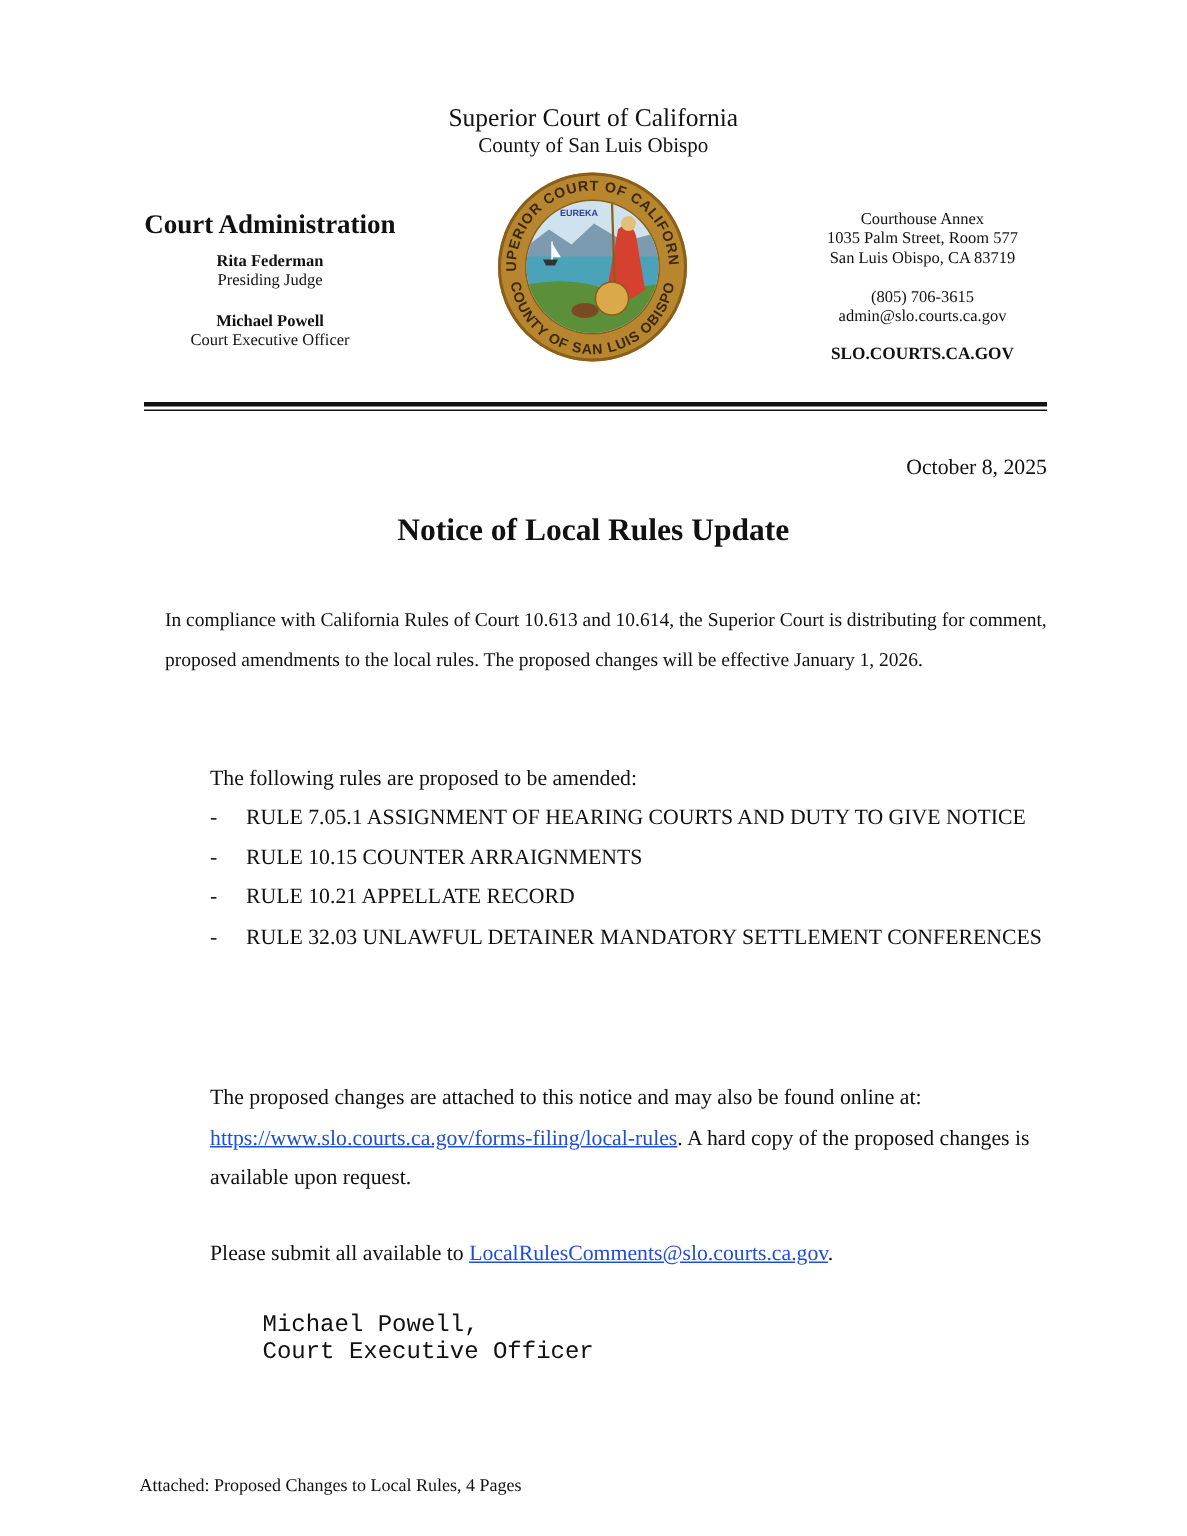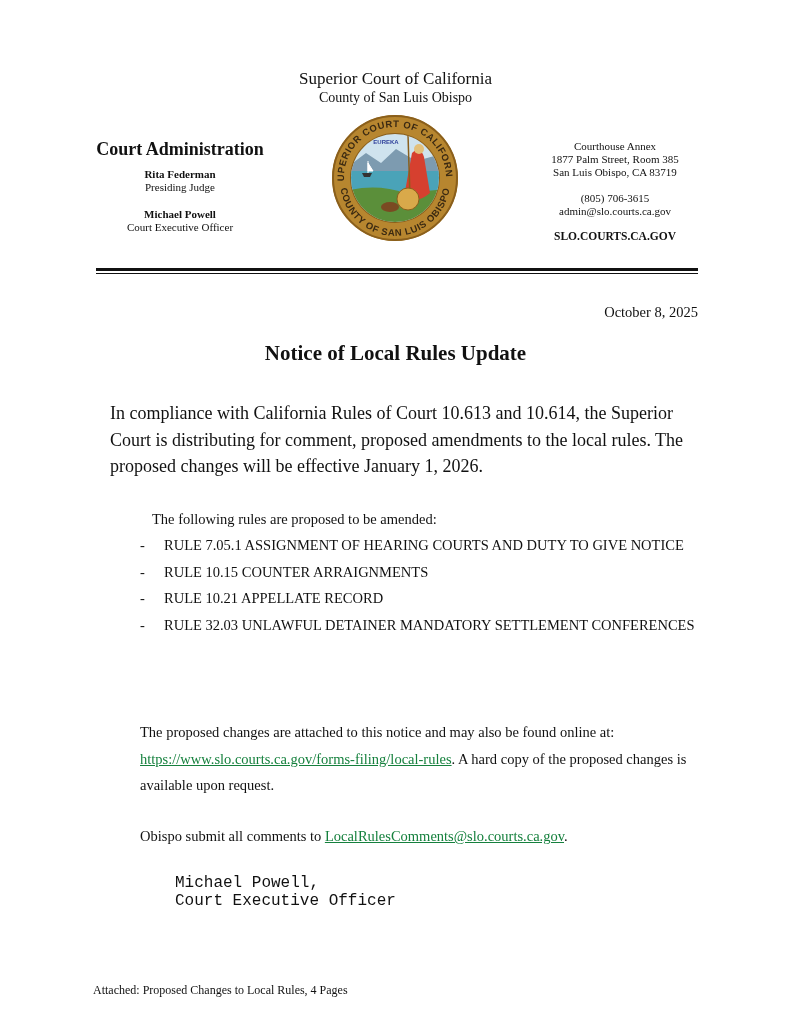--- a/index.html
+++ b/index.html
@@ -22,30 +22,30 @@
     .right-col .web { margin-top: 12px; font-size: 11.5px; font-weight: bold; }
 
     .seal { left: 316px; top: 113px; width: 158px; height: 130px; }
 
     .rule-top { left: 96px; width: 602px; top: 268px; height: 3px; background: #111; }
     .rule-bot { left: 96px; width: 602px; top: 273px; height: 1px; background: #111; }
 
     .date { left: 400px; width: 298px; top: 303px; text-align: right; font-size: 14.5px; line-height: 18px; }
     .doc-title { left: 0; width: 791px; top: 340px; text-align: center; font-size: 21px; font-weight: bold; line-height: 26px; }
 
-    .para1 { left: 110px; width: 595px; top: 400px; font-size: 18px; line-height: 26.5px; }
+    .para1 { left: 110px; width: 595px; top: 400px; font-size: 13px; line-height: 26.5px; }
 
-    .rules-intro { left: 152px; width: 560px; top: 506px; font-size: 14.5px; line-height: 26px; }
+    .rules-intro { left: 140px; width: 560px; top: 506px; font-size: 14.5px; line-height: 26px; }
     .rule-list { left: 140px; width: 560px; top: 532px; margin: 0; padding: 0; list-style: none; font-size: 14.5px; line-height: 26.5px; }
     .rule-list li { display: flex; }
     .rule-list .dash { width: 24px; flex: none; }
 
     .para2 { left: 140px; width: 560px; top: 719px; font-size: 14.5px; line-height: 26.5px; }
     .para3 { left: 140px; width: 560px; top: 826px; font-size: 14.5px; line-height: 20px; }
-    a.link { color: #15803d; }
+    a.link { color: #1d4ed8; }
 
     .sig { left: 175px; top: 874px; font-size: 16px; line-height: 18px; font-family: Liberation Mono, monospace; }
     .attached { left: 93px; top: 944px; font-size: 12px; line-height: 14px; margin-top: 39px; }
   </style>
 </head>
 <body>
 
 <div class="abs hdr-title">Superior Court of California</div>
 <div class="abs hdr-sub">County of San Luis Obispo</div>
 
@@ -87,21 +87,21 @@
     </text>
     <text font-family="Liberation Sans, sans-serif" font-weight="bold" font-size="9.5" fill="#3b2a12" letter-spacing="0.6">
       <textPath href="#arcBot" startOffset="50%" text-anchor="middle">COUNTY OF SAN LUIS OBISPO</textPath>
     </text>
     <text x="70" y="31" font-family="Liberation Sans, sans-serif" font-weight="bold" font-size="6" fill="#2e3f9a" text-anchor="middle">EUREKA</text>
   </svg>
 </div>
 
 <div class="abs right-col">
   <div>Courthouse Annex</div>
-  <div>1877 Palm Street, Room 385</div>
+  <div>1035 Palm Street, Room 577</div>
   <div>San Luis Obispo, CA 83719</div>
   <div class="spacer"></div>
   <div>(805) 706-3615</div>
   <div>admin@slo.courts.ca.gov</div>
   <div class="web">SLO.COURTS.CA.GOV</div>
 </div>
 
 <div class="abs rule-top"></div>
 <div class="abs rule-bot"></div>
 
@@ -125,20 +125,20 @@
       <span>RULE 10.21 APPELLATE RECORD</span>
     </li>
   <li>
       <span class="dash">-</span>
       <span>RULE 32.03 UNLAWFUL DETAINER MANDATORY SETTLEMENT CONFERENCES</span>
     </li>
 </ul>
 
 <div class="abs para2"><span>The proposed changes are attached to this notice and may also be found online at: </span><a class="link" href="#">https://www.slo.courts.ca.gov/forms-filing/local-rules</a><span>. A hard copy of the proposed changes is available upon request.</span></div>
 
-<div class="abs para3"><span>Obispo submit all comments to </span><a class="link" href="#">LocalRulesComments@slo.courts.ca.gov</a><span>.</span></div>
+<div class="abs para3"><span>Please submit all available to </span><a class="link" href="#">LocalRulesComments@slo.courts.ca.gov</a><span>.</span></div>
 
 <div class="abs sig">
   <div>Michael Powell,</div>
   <div>Court Executive Officer</div>
 </div>
 
 <div class="abs attached">Attached: Proposed Changes to Local Rules, 4 Pages</div>
 
 </body></html>

